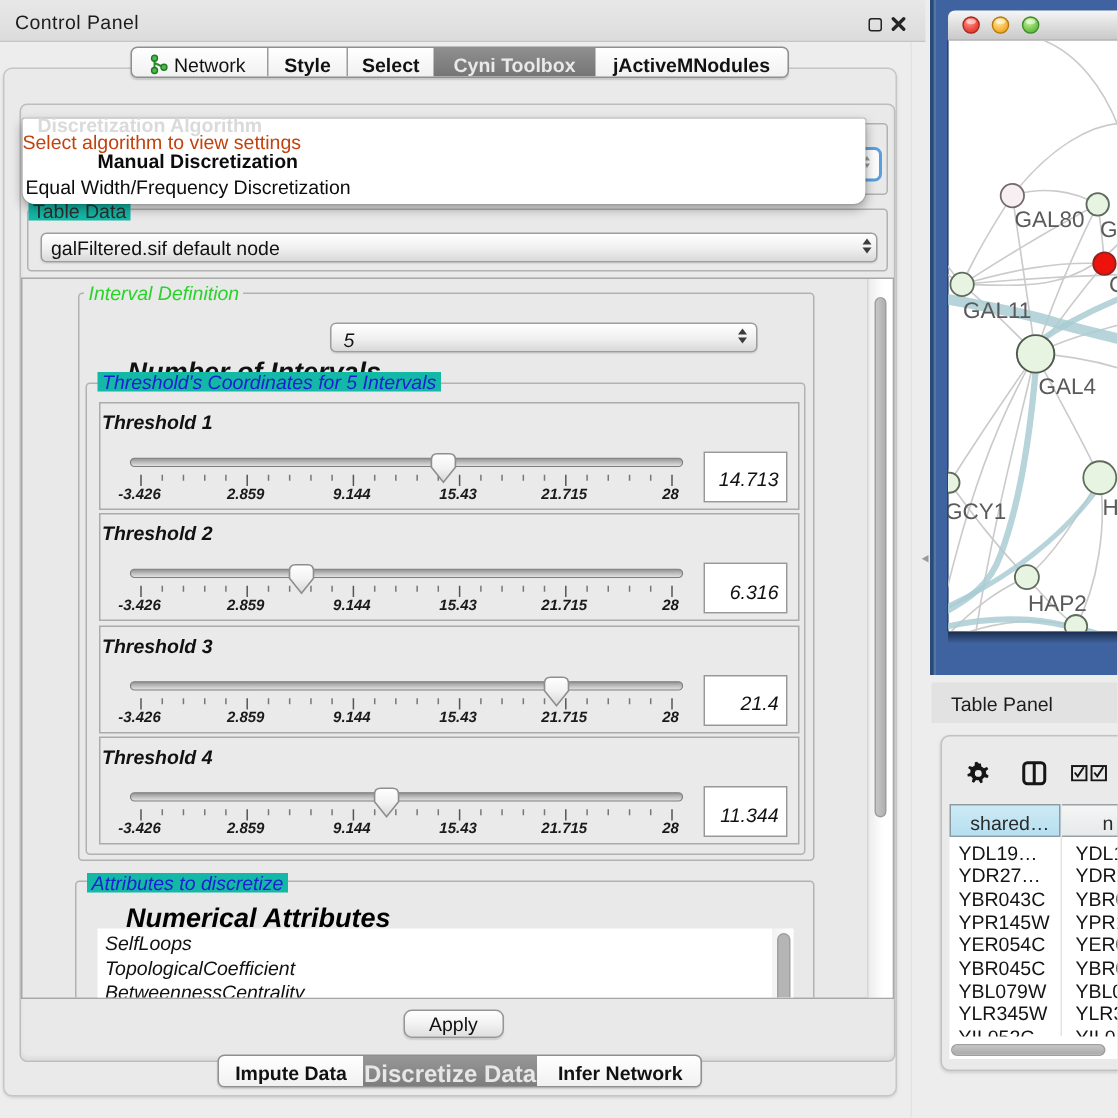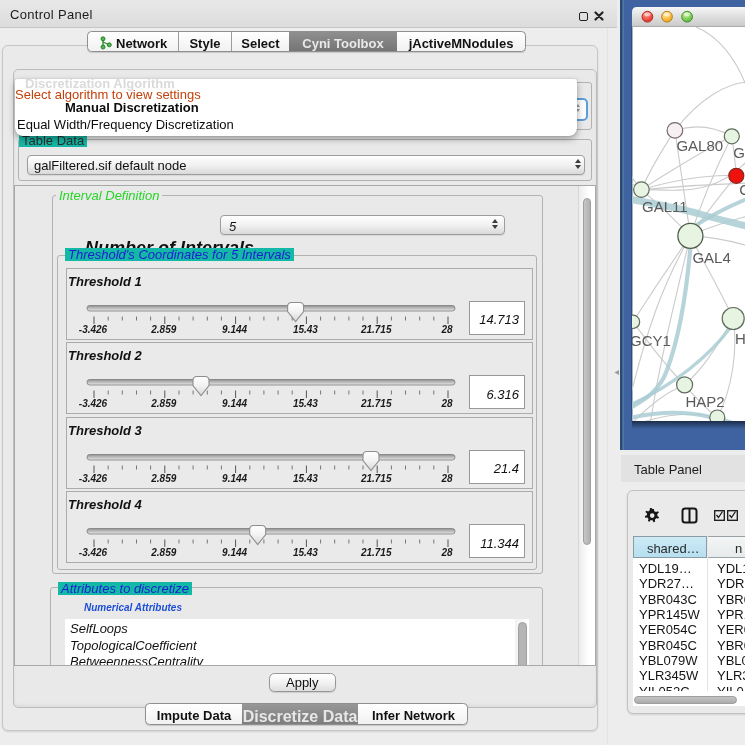--- a/index.html
+++ b/index.html
@@ -33,21 +33,21 @@
 <div class="abs" style="left:87px;top:31px;width:438.5px;height:20.5px;background:linear-gradient(#ffffff,#f1f1f1);border:1px solid #8f8f8f;border-radius:4.5px;box-shadow:0 1px 1px rgba(0,0,0,0.15);overflow:hidden;">
  <div class="abs" style="left:90px;top:0;width:1px;height:100%;background:#9b9b9b;"></div>
  <div class="abs" style="left:143px;top:0;width:1px;height:100%;background:#9b9b9b;"></div>
  <div class="abs" style="left:201px;top:0;width:108px;height:100%;background:linear-gradient(#8f8f8f,#757575);"></div>
  <svg class="abs" style="left:11px;top:4px;" width="14" height="14" viewBox="0 0 14 14">
    <path d="M4 3.2 L4 10.5 M4 6 L9.5 8.5" stroke="#2e8b2e" stroke-width="1.3" fill="none"></path>
    <circle cx="4" cy="2.8" r="2" fill="#4db84d" stroke="#1d7a1d" stroke-width="0.9"></circle>
    <circle cx="4" cy="11" r="2" fill="#4db84d" stroke="#1d7a1d" stroke-width="0.9"></circle>
    <circle cx="10.3" cy="8.8" r="2" fill="#4db84d" stroke="#1d7a1d" stroke-width="0.9"></circle>
  </svg>
- <div class="abs" style="left:28px;top:4px;font-size:13px;font-weight:bold;color:#111;">Network</div>
+ <div class="abs" style="left:28px;top:4px;font-size:13px;font-weight:normal;color:#111;">Network</div>
  <div class="abs" style="left:91px;top:4px;width:52px;text-align:center;font-size:13px;font-weight:bold;color:#111;">Style</div>
  <div class="abs" style="left:144px;top:4px;width:57px;text-align:center;font-size:13px;font-weight:bold;color:#111;">Select</div>
  <div class="abs" style="left:201px;top:4px;width:108px;text-align:center;font-size:13px;font-weight:bold;color:#e9e9e9;">Cyni Toolbox</div>
  <div class="abs" style="left:309px;top:4px;width:128px;text-align:center;font-size:13px;font-weight:bold;color:#111;">jActiveMNodules</div>
 </div>
 
 <div class="abs grp" style="left:17.5px;top:82px;width:574.5px;height:48px;"></div>
 <div class="abs" style="left:570.5px;top:97.5px;width:17px;height:23px;border:2.4px solid #5b9edc;border-radius:5px;background:#fcfcfc;"></div>
 <div class="abs" style="left:576px;top:103.5px;">
     <div style="width:0;height:0;border-left:2.8px solid transparent;border-right:2.8px solid transparent;border-bottom:3.6px solid #9a9a9a;margin-bottom:2.5px;"></div>
@@ -279,21 +279,21 @@
       <text x="168.6" y="64.5" text-anchor="middle" font-size="10" font-weight="bold" fill="#1a1a1a" font-family="Liberation Sans,sans-serif">9.144</text>
       <text x="239.4" y="64.5" text-anchor="middle" font-size="10" font-weight="bold" fill="#1a1a1a" font-family="Liberation Sans,sans-serif">15.43</text>
       <text x="310.2" y="64.5" text-anchor="middle" font-size="10" font-weight="bold" fill="#1a1a1a" font-family="Liberation Sans,sans-serif">21.715</text>
       <text x="381.0" y="64.5" text-anchor="middle" font-size="10" font-weight="bold" fill="#1a1a1a" font-family="Liberation Sans,sans-serif">28</text>
 <path d="M 183.7 38.5 L 183.7 43.5 L 191.7 53.5 L 199.7 43.5 L 199.7 38.5 Q 199.7 34.5 195.7 34.5 L 187.7 34.5 Q 183.7 34.5 183.7 38.5 Z" fill="url(#th3)" stroke="#8e8e8e" stroke-width="1.1"></path>
 </svg>
     <div class="abs" style="left:454px;top:338.1px;width:56px;height:34px;background:#fff;border:1px solid #989898;"></div>
     <div class="abs t13" style="left:454px;top:349.6px;width:50px;text-align:right;">11.344</div>
     <div class="abs grp" style="left:35px;top:401px;width:493px;height:90px;"></div>
     <div class="abs grptitle" style="left:43px;top:395.5px;color:#1d1dd2;">Attributes to discretize</div>
-    <div class="abs" style="left:42px;top:415.5px;font-size:10px;font-weight:bold;color:#1d4ed8;padding-left:27px;">Numerical Attributes</div>
+    <div class="abs" style="left:42px;top:415.5px;font-size:18px;font-weight:bold;color:#000000;padding-left:27px;">Numerical Attributes</div>
     <div class="abs" style="left:50px;top:433px;width:450px;height:60px;background:#fff;">
 <div class="t13" style="padding:1.8px 0 0 5px;line-height:16.8px;">SelfLoops<br>TopologicalCoefficient<br>BetweennessCentrality</div>
     </div>
     <div class="abs" style="left:500px;top:433px;width:14px;height:60px;background:linear-gradient(to right,#f2f2f2,#ffffff);"></div>
     <div class="abs" style="left:503px;top:435.5px;width:9px;height:58px;background:#b5b5b5;border:1px solid #a0a0a0;border-radius:4.5px;"></div>
   </div>
 <div class="abs" style="left:578px;top:186px;width:17px;height:479px;background:linear-gradient(to right,#ececec,#ffffff 60%);border-left:1px solid #d6d6d6;"></div>
 <div class="abs" style="left:582.5px;top:198px;width:8.5px;height:347px;background:linear-gradient(to right,#c6c6c6,#b0b0b0);border:1px solid #9e9e9e;border-radius:4.5px;"></div>
 
 <div class="abs" style="left:268.5px;top:672.5px;width:67.5px;height:19px;background:linear-gradient(#ffffff,#f2f2f2 50%,#dedede);border:1px solid #969696;border-radius:5.5px;box-shadow:0 1px 1px rgba(0,0,0,0.12);"></div>

